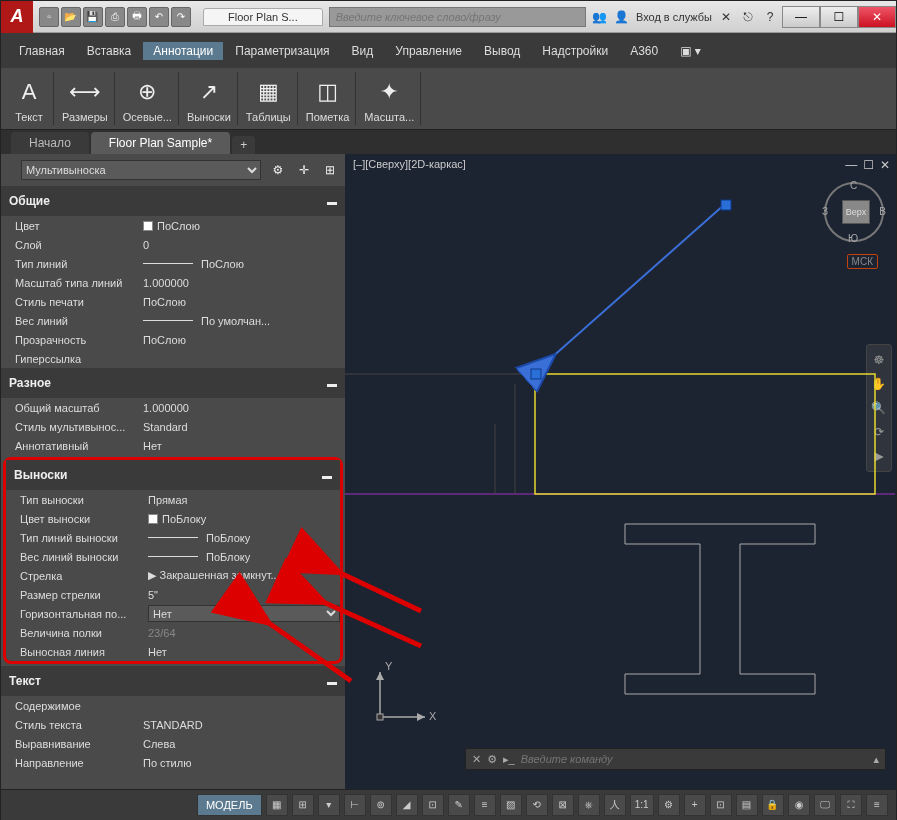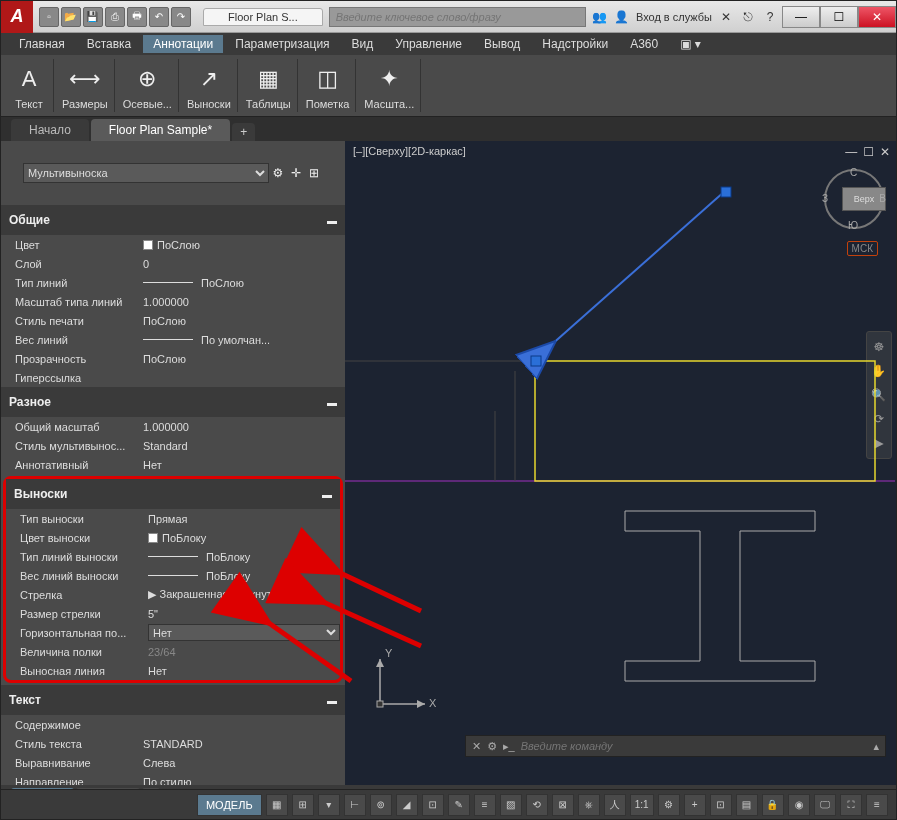--- a/index.html
+++ b/index.html
@@ -14,21 +14,21 @@
 .title-tab { background: #f5f5f5; border: 1px solid #aaa; border-radius: 3px 3px 0 0; padding: 2px 24px; font-size: 11px; color: #333; margin-left: 6px; }
 .search-bar { flex: 1; margin: 0 6px; }
 .search-bar input { width: 100%; height: 20px; background: #999; border: 1px solid #777; color: #ddd; font-size: 11px; font-style: italic; padding: 0 6px; }
 .title-right { display: flex; gap: 6px; align-items: center; font-size: 11px; color: #333; padding-right: 4px; }
 .title-right .ic { width:16px;height:16px;display:inline-flex;align-items:center;justify-content:center;font-size:12px; }
 .winbtns { display: flex; margin-left: auto; }
 .winbtn { width: 38px; height: 22px; display: flex; align-items: center; justify-content: center; font-size: 12px; background: linear-gradient(#eee,#ccc); border: 1px solid #888; }
 .winbtn.close { background: linear-gradient(#e56,#c12); color: #fff; }
 
 
-.menubar { height: 22px; background: #3a3a3a; display: flex; align-items: center; padding: 0 8px; gap: 2px; }
+.menubar { height: 35px; background: #3a3a3a; display: flex; align-items: center; padding: 0 8px; gap: 2px; }
 .menubar span { color: #ddd; font-size: 12px; padding: 2px 10px; }
 .menubar span.active { background: #5b7a8f; color: #fff; }
 
 
 .ribbon { height: 62px; background: #4a4a4a; display: flex; padding: 4px; gap: 2px; border-bottom: 1px solid #222; }
 .ribbon-panel { display: flex; flex-direction: column; align-items: center; justify-content: space-between; padding: 2px 6px; border-right: 1px solid #333; }
 .ribbon-icon { width: 36px; height: 36px; display: flex; align-items: center; justify-content: center; color: #eee; font-size: 22px; }
 .ribbon-label { font-size: 11px; color: #ddd; }
 
 
@@ -36,21 +36,21 @@
 .doctab { padding: 4px 18px; font-size: 12px; color: #bbb; background: #3a3a3a; border-radius: 4px 4px 0 0; margin-right: 2px; text-align: center; }
 .doctab.active { background: #5a5a5a; color: #fff; }
 .doctab.plus { padding: 2px 8px; color: #ccc; }
 
 
 .main { display: flex; height: 644px; }
 .palette { width: 344px; background: #4a4a4a; display: flex; flex-direction: column; overflow: hidden; }
 .viewport { flex: 1; background: #1c2331; position: relative; }
 
 
-.palette-top { display: flex; padding: 22px; gap: 0; align-items: center; }
+.palette-top { display: flex; padding: 6px; gap: 8px; align-items: center; margin-left: 14px; }
 .palette-top select { flex: 1; background: #5a5a5a; border: 1px solid #333; color: #ddd; font-size: 11px; height: 20px; }
 .palette-top .pic { width:18px;height:18px;display:flex;align-items:center;justify-content:center;color:#eee;font-size:12px; }
 .cathdr { background: #3a3a3a; color: #eee; font-size: 12px; font-weight: bold; padding: 8px 8px; display: flex; justify-content: space-between; align-items: center; }
 .cathdr .collapse { font-size: 10px; }
 .proplist { font-size: 11px; color: #ddd; }
 .prow { display: flex; height: 19px; align-items: center; }
 .prow .pk { width: 138px; padding-left: 14px; white-space: nowrap; overflow: hidden; text-overflow: ellipsis; }
 .prow .pv { flex: 1; padding-left: 4px; display: flex; align-items: center; gap: 4px; position: relative; }
 .prow .pv input, .prow .pv select { width: 100%; background: #5a5a5a; border: 1px solid #333; color: #ddd; font-size: 11px; height: 17px; }
 .prow .pv .line-sample { display:inline-block; width: 50px; border-top: 1px solid #ddd; margin-right: 4px; }
@@ -60,21 +60,21 @@
 
 .btmtabs { height: 22px; background: #3a3a3a; display:flex; align-items:center; padding-left:10px; gap:2px; }
 .btmtab { padding: 2px 12px; font-size: 11px; color: #ccc; background: #4a4a4a; border-radius: 3px 3px 0 0; }
 .btmtab.active { background: #5b7a8f; color: #fff; }
 
 
 .vp-header { position: absolute; top: 4px; left: 8px; color: #ccc; font-size: 11px; }
 .vp-ctrls { position: absolute; top: 4px; right: 6px; display: flex; gap: 6px; color: #ccc; font-size: 12px; }
 .viewcube { position: absolute; top: 28px; right: 12px; width: 60px; height: 60px; }
 .vc-circle { width:60px;height:60px;border:2px solid #777;border-radius:50%;position:absolute; }
-.vc-face { position:absolute;top:18px;left:18px;width:44px;height:24px;background:#888;border:1px solid #555;font-size:9px;display:flex;align-items:center;justify-content:center;color:#ddd; }
+.vc-face { position:absolute;top:18px;left:18px;width:28px;height:24px;background:#888;border:1px solid #555;font-size:9px;display:flex;align-items:center;justify-content:center;color:#ddd; }
 .vc-n,.vc-s,.vc-e,.vc-w { position:absolute;font-size:10px;color:#aaa; }
 .vc-n{top:-2px;left:26px;} .vc-s{bottom:-2px;left:24px;} .vc-w{top:24px;left:-2px;} .vc-e{top:24px;right:-2px;}
 .wcs-badge { position:absolute; top:100px; right:18px; font-size:10px; color:#888; border:1px solid #c2410c; padding:1px 4px; border-radius:2px; }
 
 
 .navbar-right { position:absolute; right:4px; top:190px; width:26px; background:rgba(80,80,80,.4); border:1px solid #444; border-radius:3px; display:flex;flex-direction:column;gap:6px;padding:6px 2px;align-items:center; }
 .navbar-right div { width:18px;height:18px;color:#999;font-size:12px;display:flex;align-items:center;justify-content:center; }
 
 
 svg.drawing { position:absolute; inset:0; width:100%; height:100%; }

